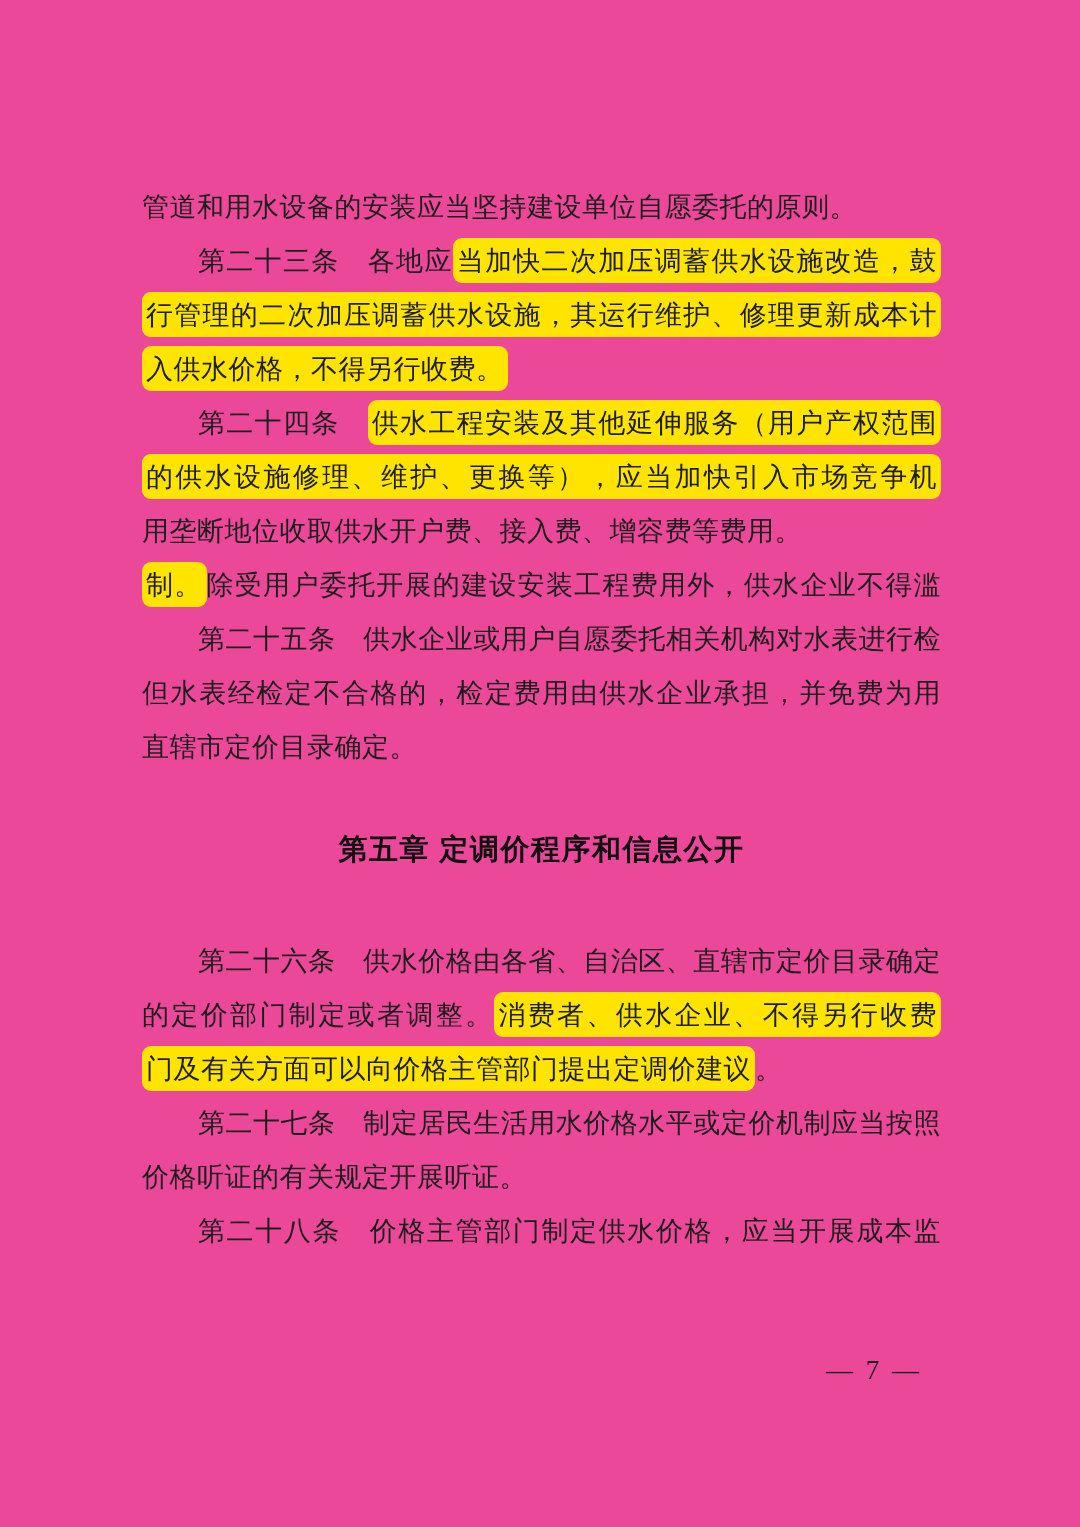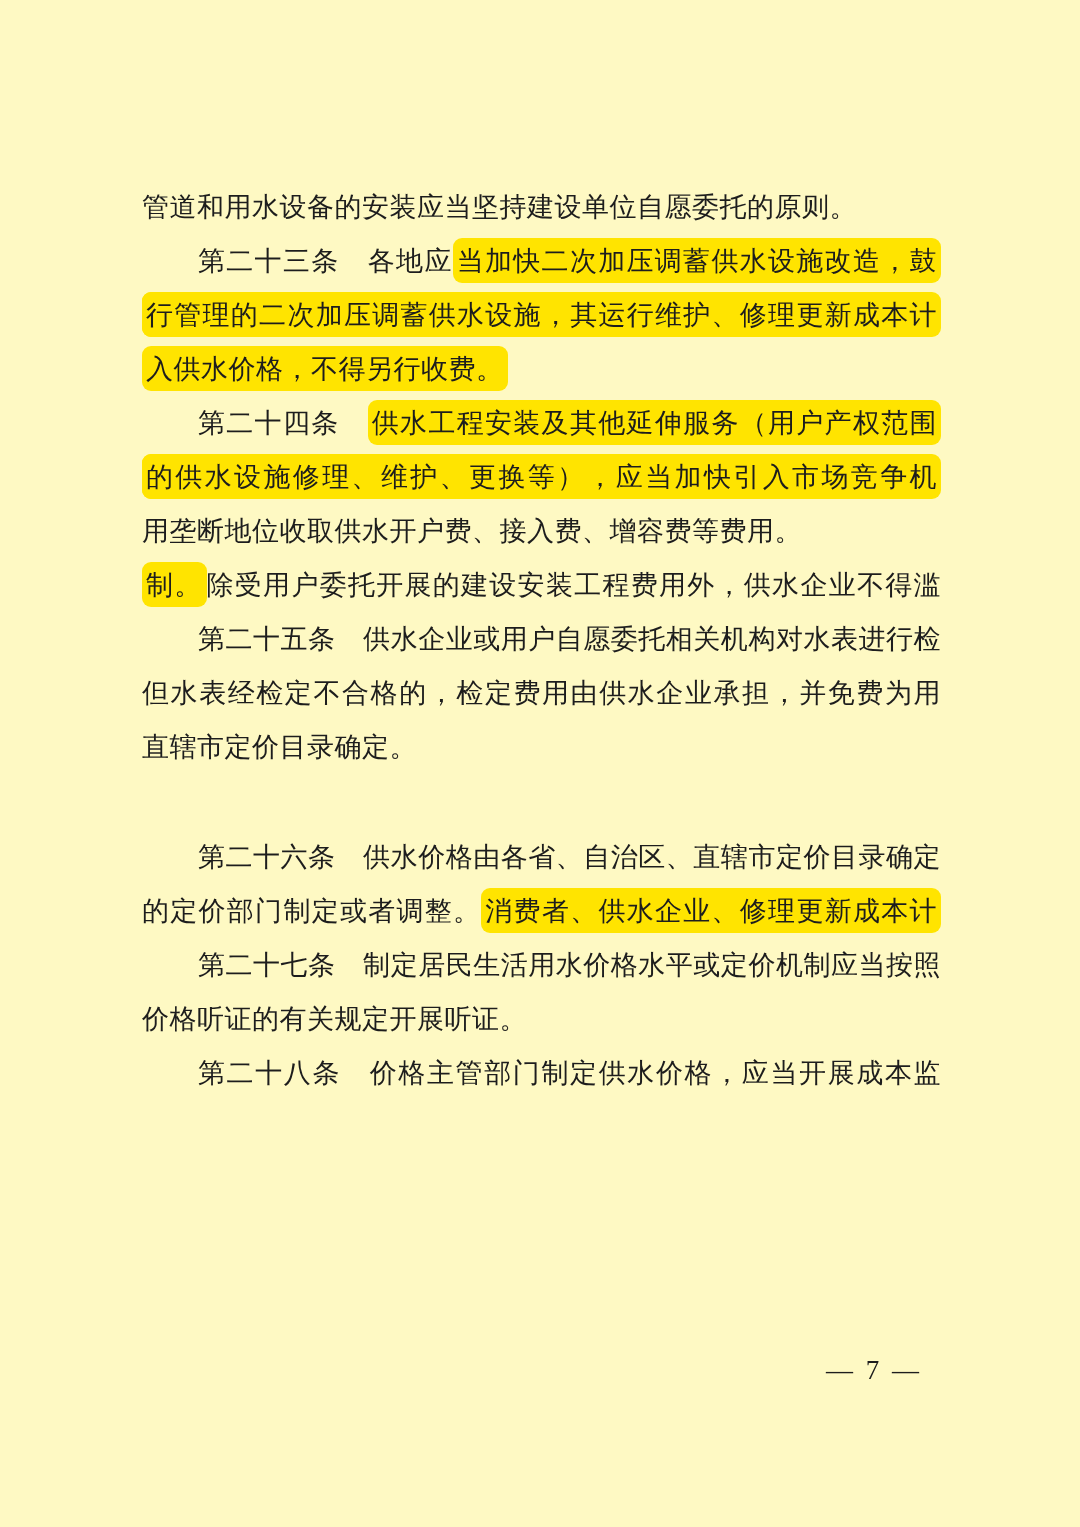--- a/index.html
+++ b/index.html
@@ -4,21 +4,21 @@
 <style>
   html, body {
     margin: 0;
     padding: 0;
     background: #ffffff;
   }
   .page {
     position: relative;
     width: 1080px;
     height: 1527px;
-    background: #fef9c3;
+    background: #ec4899;
     overflow: hidden;
     font-family: "Liberation Serif", "DejaVu Serif", serif;
     color: #1d1d1d;
   }
   .content {
     position: absolute;
     left: 142px;
     top: 180px;
     width: 799px;
   }
@@ -79,22 +79,24 @@
         <div class="line fill"><span class="hl">行管理的二次加压调蓄供水设施，其运行维护、修理更新成本计</span></div>
         <div class="line"><span class="hl">入供水价格，不得另行收费。</span></div>
         <div class="line fill indent"><span>第二十四条　</span><span class="hl">供水工程安装及其他延伸服务（用户产权范围内</span></div>
         <div class="line fill"><span class="hl">的供水设施修理、维护、更换等），应当加快引入市场竞争机</span></div>
         <div class="line"><span>用垄断地位收取供水开户费、接入费、增容费等费用。</span></div>
         <div class="line fill"><span class="hl">制。</span><span>除受用户委托开展的建设安装工程费用外，供水企业不得滥</span></div>
         <div class="line fill indent"><span>第二十五条　供水企业或用户自愿委托相关机构对水表进行检</span></div>
         <div class="line fill"><span>但水表经检定不合格的，检定费用由供水企业承担，并免费为用</span></div>
         <div class="line"><span>直辖市定价目录确定。</span></div>
       </div>
+    <div class="chapter-heading">第五章 定调价程序和信息公开</div>
     <div class="lines-bottom" id="lines-bottom">
         <div class="line fill indent"><span>第二十六条　供水价格由各省、自治区、直辖市定价目录确定</span></div>
-        <div class="line fill"><span>的定价部门制定或者调整。</span><span class="hl">消费者、供水企业、修理更新成本计</span></div>
+        <div class="line fill"><span>的定价部门制定或者调整。</span><span class="hl">消费者、供水企业、不得另行收费</span></div>
+        <div class="line"><span class="hl">门及有关方面可以向价格主管部门提出定调价建议</span><span>。</span></div>
         <div class="line fill indent"><span>第二十七条　制定居民生活用水价格水平或定价机制应当按照</span></div>
         <div class="line"><span>价格听证的有关规定开展听证。</span></div>
         <div class="line fill indent"><span>第二十八条　价格主管部门制定供水价格，应当开展成本监</span></div>
       </div>
   </div>
   <div class="page-number">— 7 —</div>
 </div>
 
 </body></html>

